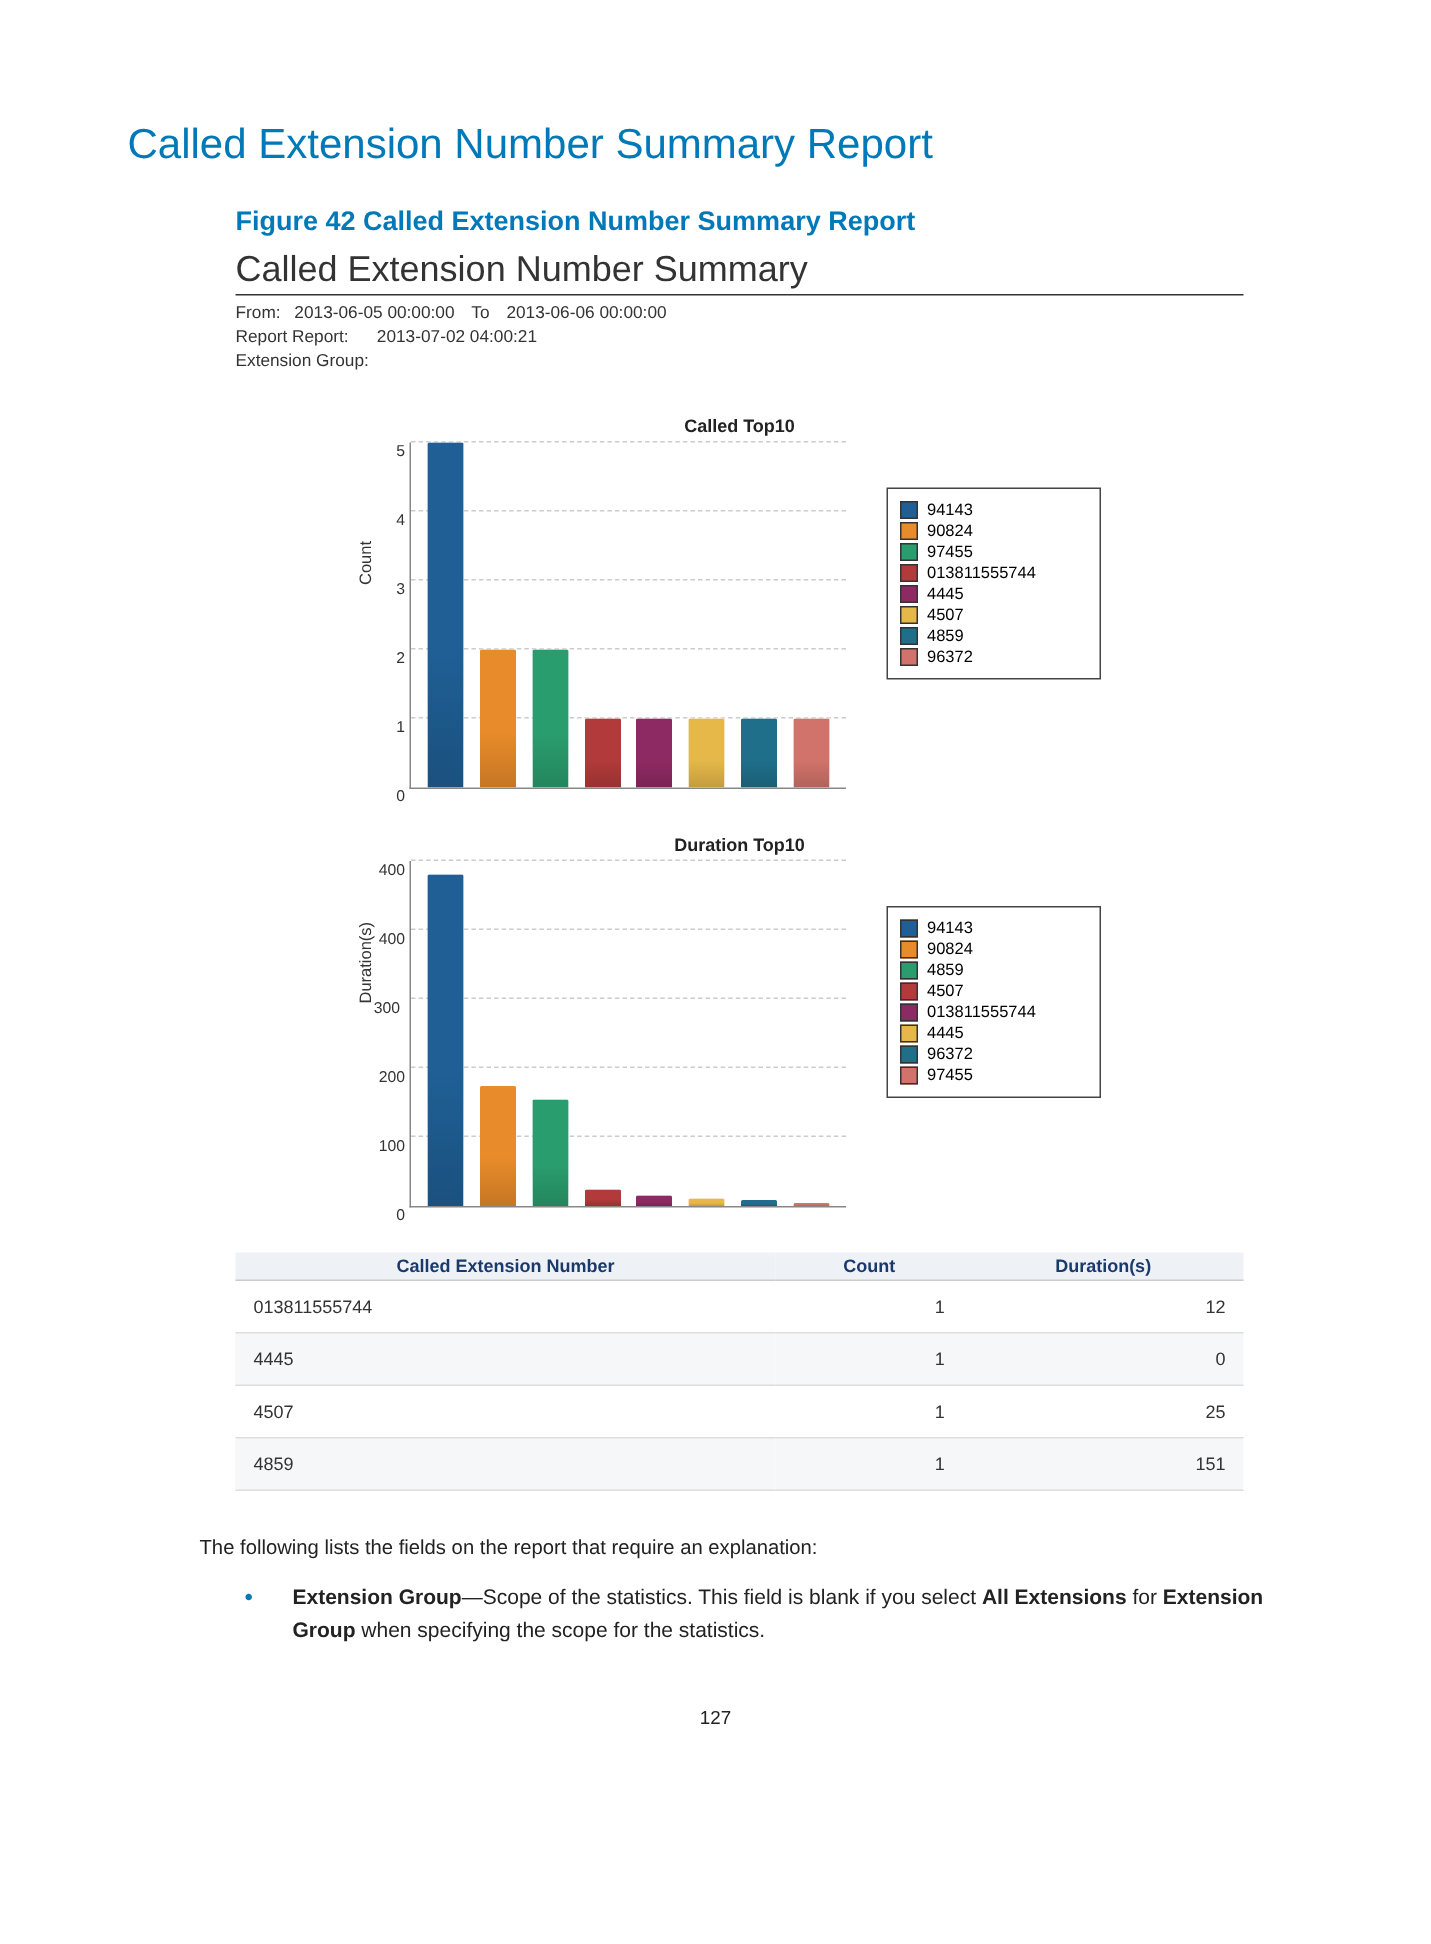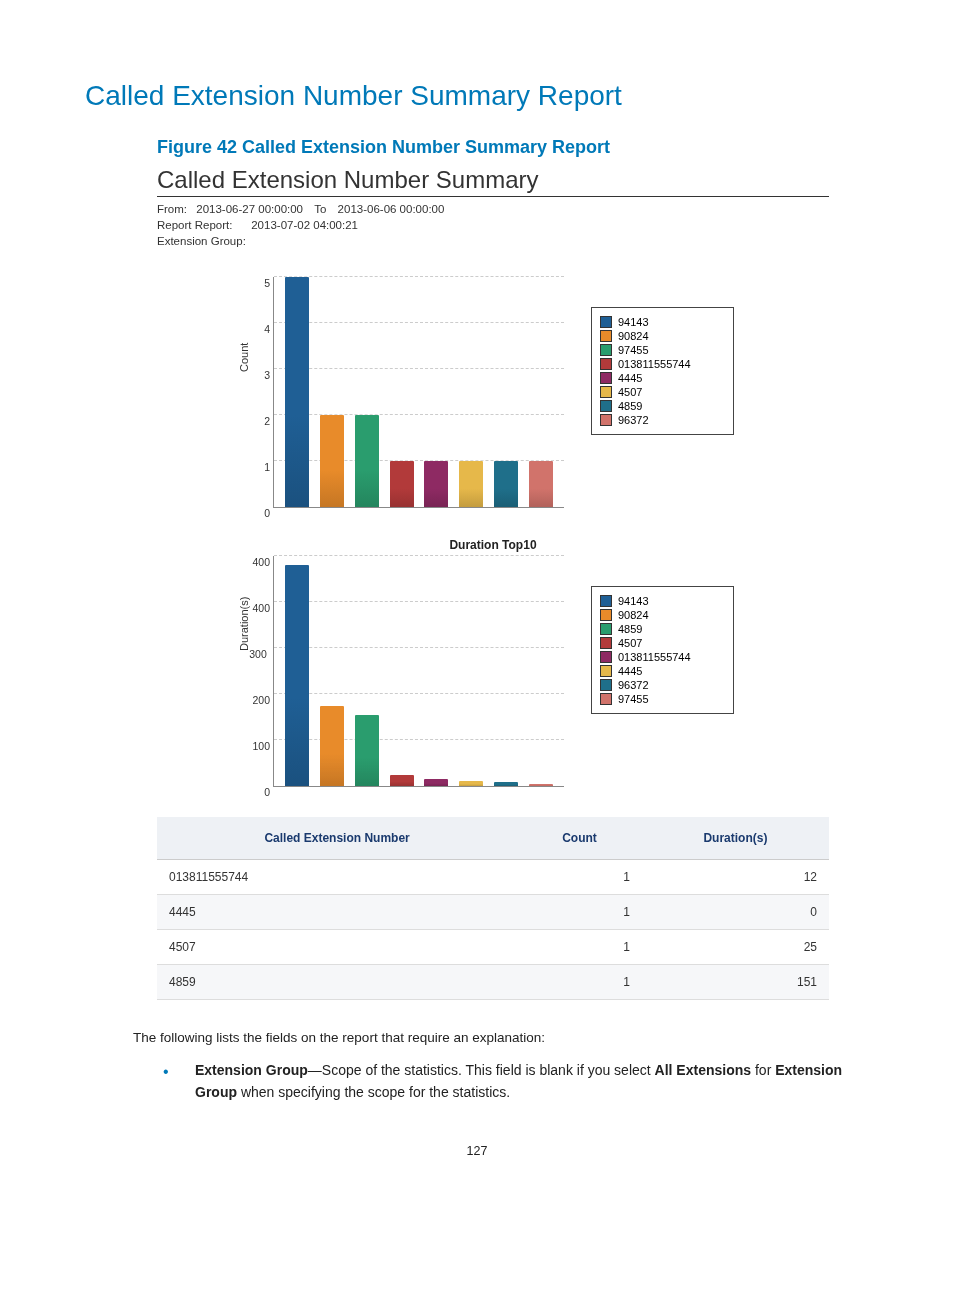--- a/index.html
+++ b/index.html
@@ -120,21 +120,21 @@
   table.data {
     width: 672px;
     border-collapse: collapse;
     margin-top: 30px;
     font-size: 12px;
   }
   table.data th {
     background: #eef1f5;
     font-weight: bold;
     color: #1a3a6e;
-    padding: 14px 12px;
+    padding: 2px 12px;
     text-align: center;
     border-bottom: 1px solid #ccc;
   }
   table.data td {
     padding: 10px 12px;
     border-bottom: 1px solid #ddd;
     color: #333;
   }
   table.data tr:nth-child(even) td { background: #f6f7f9; }
   table.data td:nth-child(1){ text-align:left; }
@@ -182,36 +182,37 @@
 
 <h1 class="main-heading">Called Extension Number Summary Report</h1>
 
 <div class="figure-caption">Figure 42 Called Extension Number Summary Report</div>
 
 <div class="report-box">
   <div class="report-title">Called Extension Number Summary</div>
 
   <div class="meta-row">
     <span class="lbl">From:</span>
-    <span>2013-06-27 00:00:00</span>
+    <span>2013-06-05 00:00:00</span>
     <span class="sep">To</span>
     <span>2013-06-06 00:00:00</span>
   </div>
   <div class="meta-row">
     <span class="lbl">Report Report:</span>
     &nbsp;&nbsp;
     <span>2013-07-02 04:00:21</span>
   </div>
   <div class="meta-row">
     <span class="lbl">Extension Group:</span>
     <span></span>
   </div>
 
   <div id="charts-host">
       <div class="chart-wrap">
+        <div class="chart-title">Called Top10</div>
         <div class="plot-area">
           <div class="ylabel">Count</div>
           <div class="ytick" style="bottom: -6px;">0</div>
           <div class="ytick" style="bottom: 40px;">1</div>
           <div class="gridline" style="bottom: 46px;"></div>
           <div class="ytick" style="bottom: 86px;">2</div>
           <div class="gridline" style="bottom: 92px;"></div>
           <div class="ytick" style="bottom: 132px;">3</div>
           <div class="gridline" style="bottom: 138px;"></div>
           <div class="ytick" style="bottom: 178px;">4</div>

